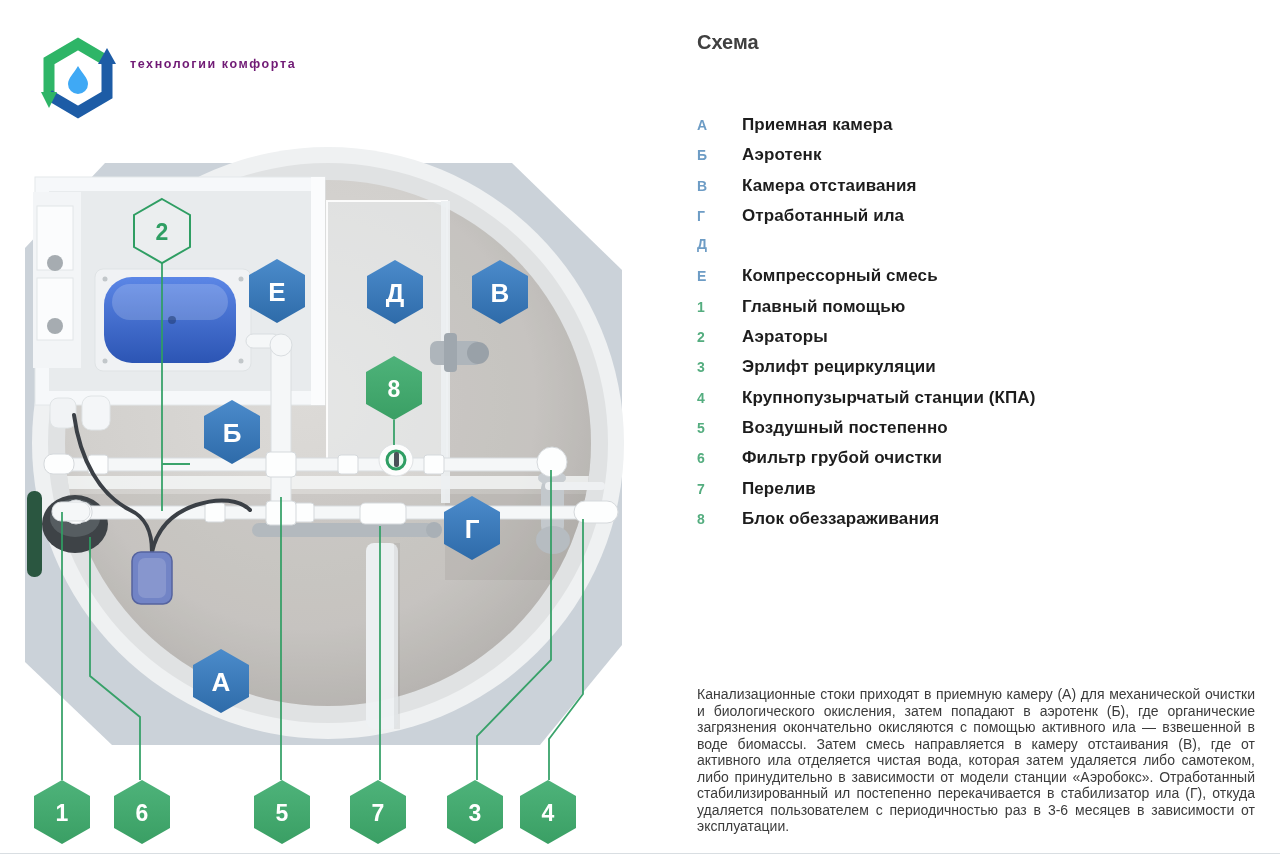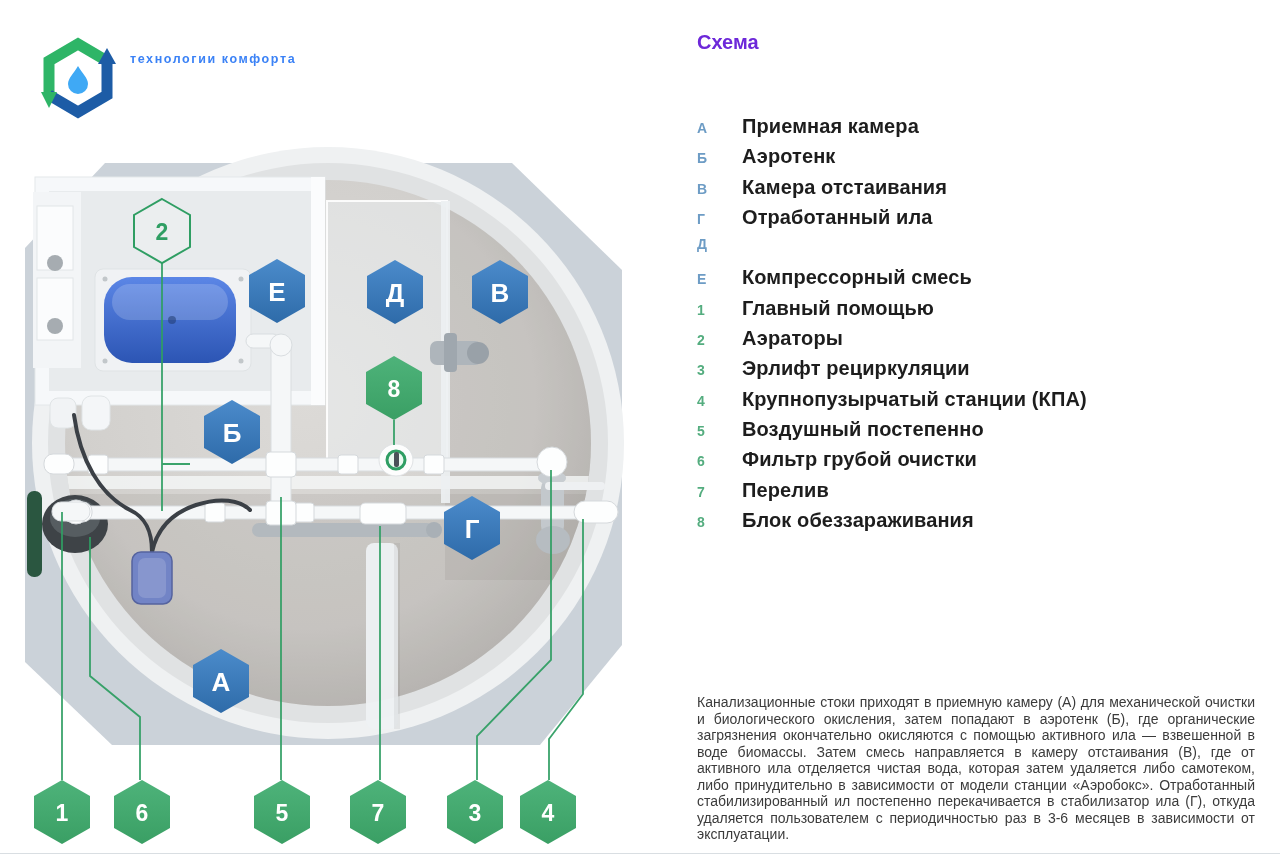--- a/index.html
+++ b/index.html
@@ -2,33 +2,33 @@
 <html><head>
 <meta charset="utf-8">
 <style>
   html,body{margin:0;padding:0;background:#fff;}
   .page{position:relative;width:1280px;height:861px;background:#ffffff;overflow:hidden;
         font-family:"Liberation Sans","DejaVu Sans",sans-serif;}
   
   .logo{position:absolute;left:40px;top:36px;display:flex;align-items:flex-start;}
   .logo-text{margin-left:14px;padding-top:16px;}
   .logo-title{font-size:27px;font-weight:bold;color:#174e8c;letter-spacing:1px;line-height:1;}
-  .logo-tagline{font-size:12.5px;font-weight:bold;color:#3b82f6;letter-spacing:1.6px;}
+  .logo-tagline{font-size:12.5px;font-weight:bold;color:#701a75;letter-spacing:1.6px;margin-top:5px;}
   
   .legend{position:absolute;left:697px;top:30px;width:560px;}
-  .legend-title{font-size:20px;font-weight:bold;color:#6d28d9;line-height:24px;}
+  .legend-title{font-size:20px;font-weight:bold;color:#404040;line-height:24px;}
   .legend-rows{margin-top:61px;}
   .lrow{display:flex;align-items:baseline;height:30.3px;}
   .lkey{width:45px;font-size:14px;font-weight:bold;}
   .k-blue{color:#6d9cc5;}
   .k-green{color:#54ad7f;}
-  .llabel{font-size:20px;font-weight:bold;color:#1d1d1d;letter-spacing:0.1px;}
+  .llabel{font-size:17px;font-weight:bold;color:#1d1d1d;letter-spacing:0.1px;}
   
   .desc{position:absolute;left:697px;top:686px;width:558px;font-size:14px;line-height:16.5px;
-        color:#3b3b3b;text-align:justify;margin-top:8px;}
+        color:#3b3b3b;text-align:justify;}
   
   .diagram-svg{position:absolute;left:0;top:0;}
   .hex-letter{font-family:"Liberation Sans","DejaVu Sans",sans-serif;font-size:26px;font-weight:bold;
               fill:#ffffff;text-anchor:middle;dominant-baseline:central;}
   .hex-num{font-family:"Liberation Sans","DejaVu Sans",sans-serif;font-size:23px;font-weight:bold;
            fill:#ffffff;text-anchor:middle;dominant-baseline:central;}
   .hex-num-green{font-family:"Liberation Sans","DejaVu Sans",sans-serif;font-size:23px;font-weight:bold;
            fill:#2f9e63;text-anchor:middle;dominant-baseline:central;}
   .leader{stroke:#2f9e63;stroke-width:1.8;fill:none;opacity:0.95;}
   .pipe{fill:#f5f7f8;stroke:#d9dde0;stroke-width:1;}

